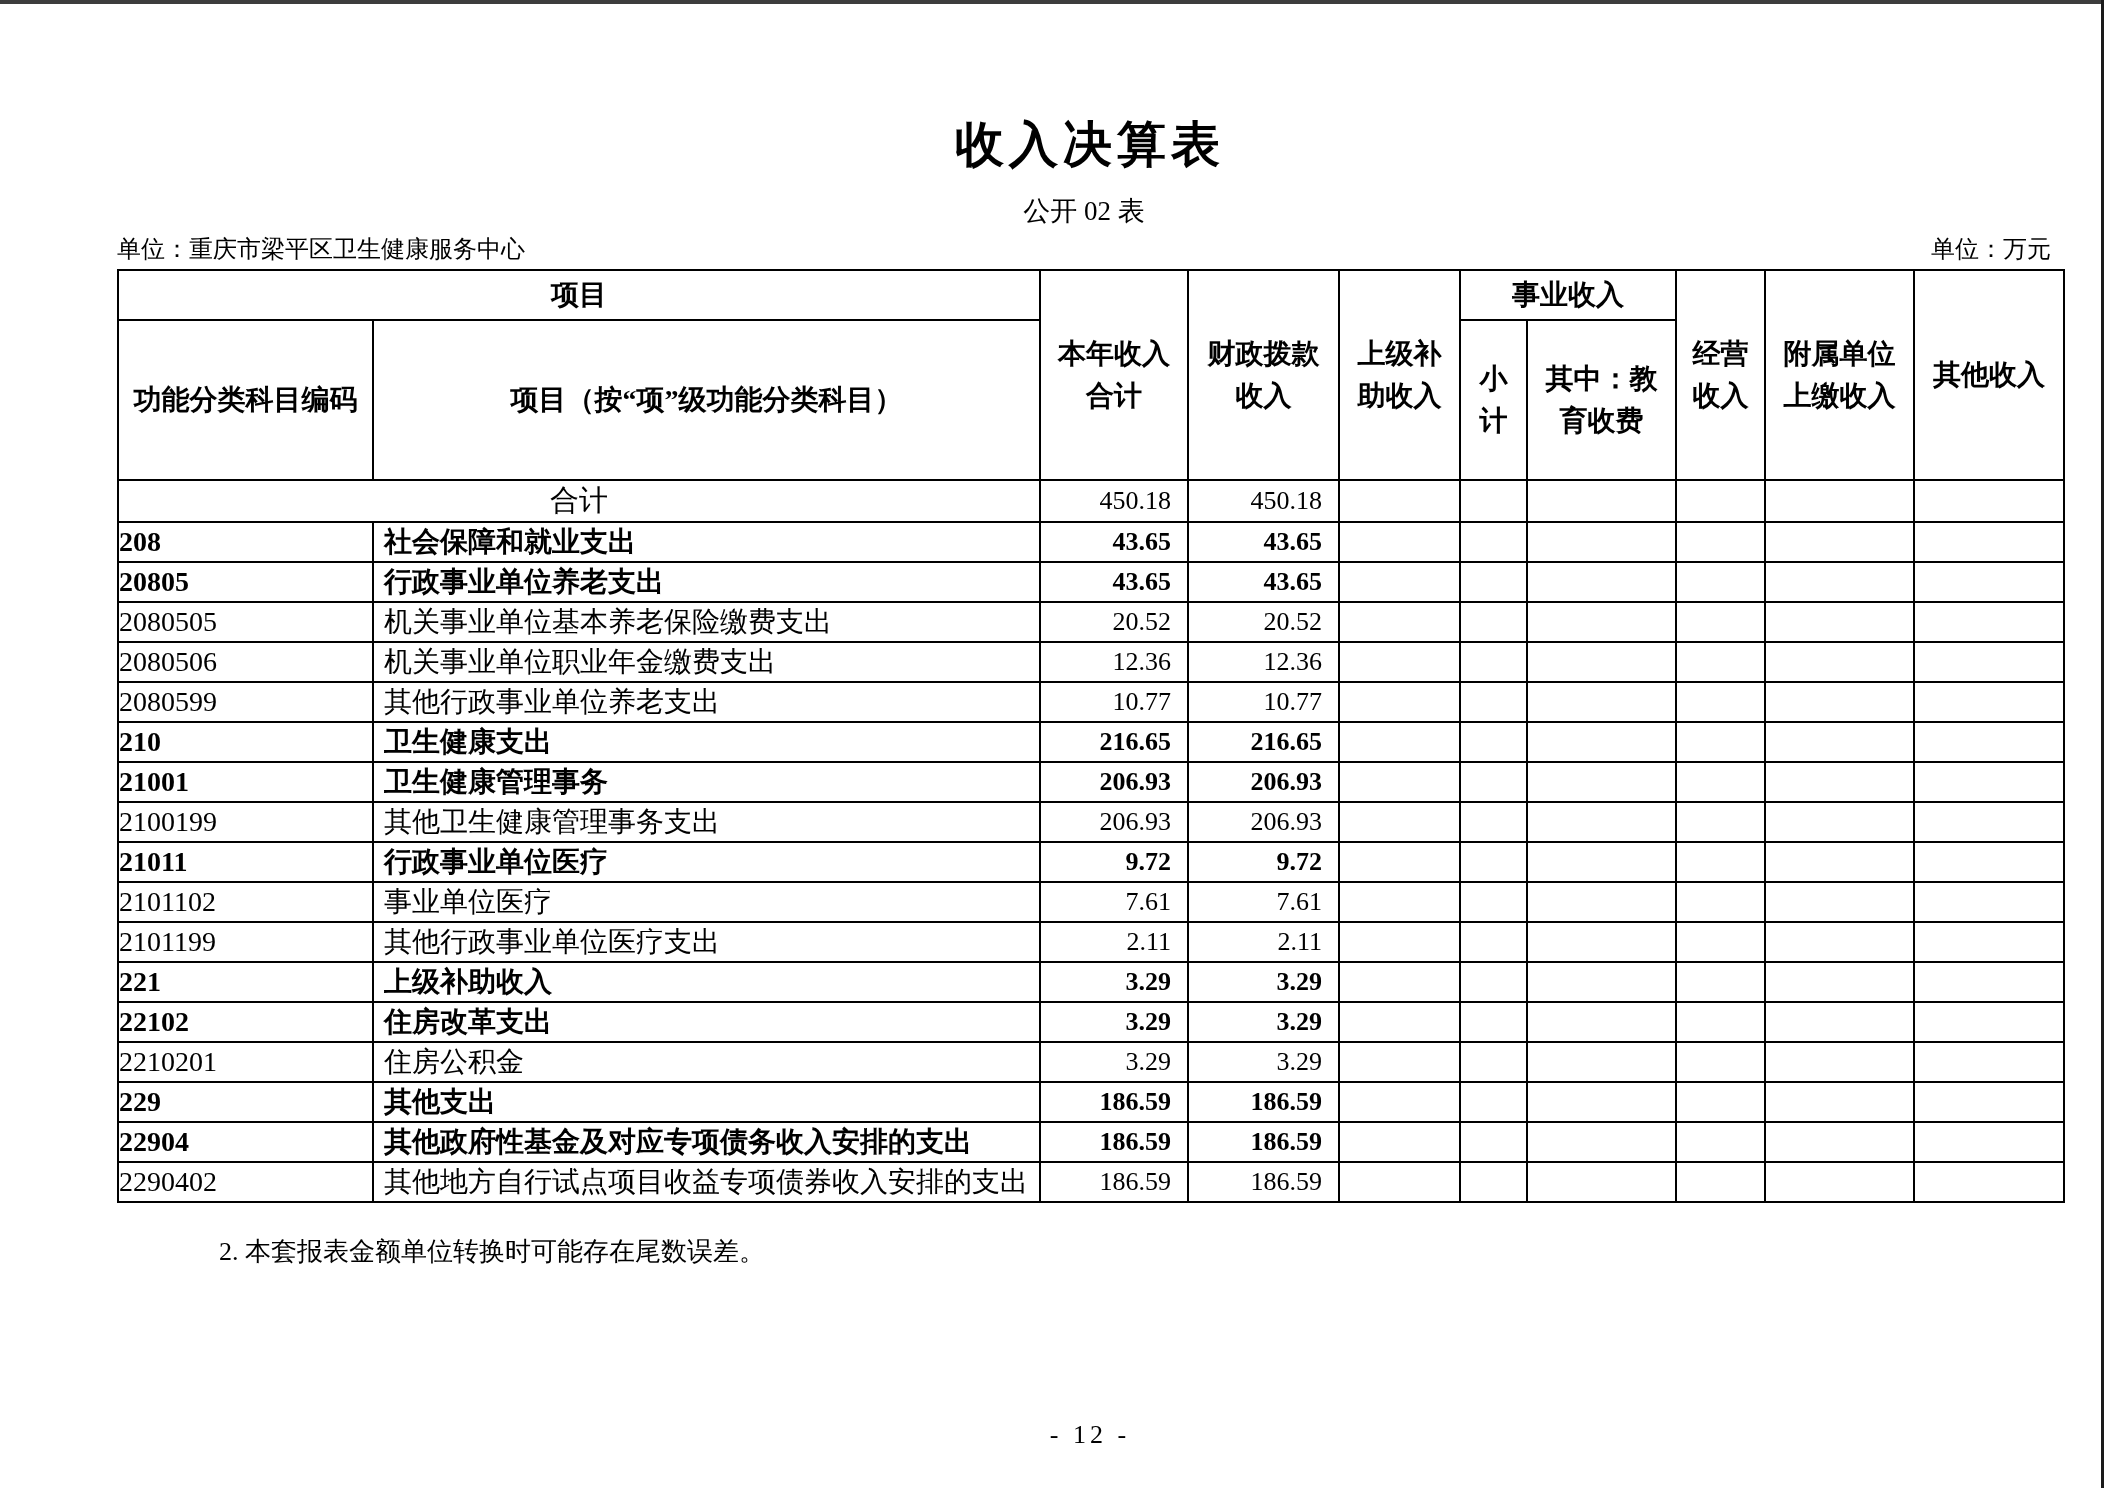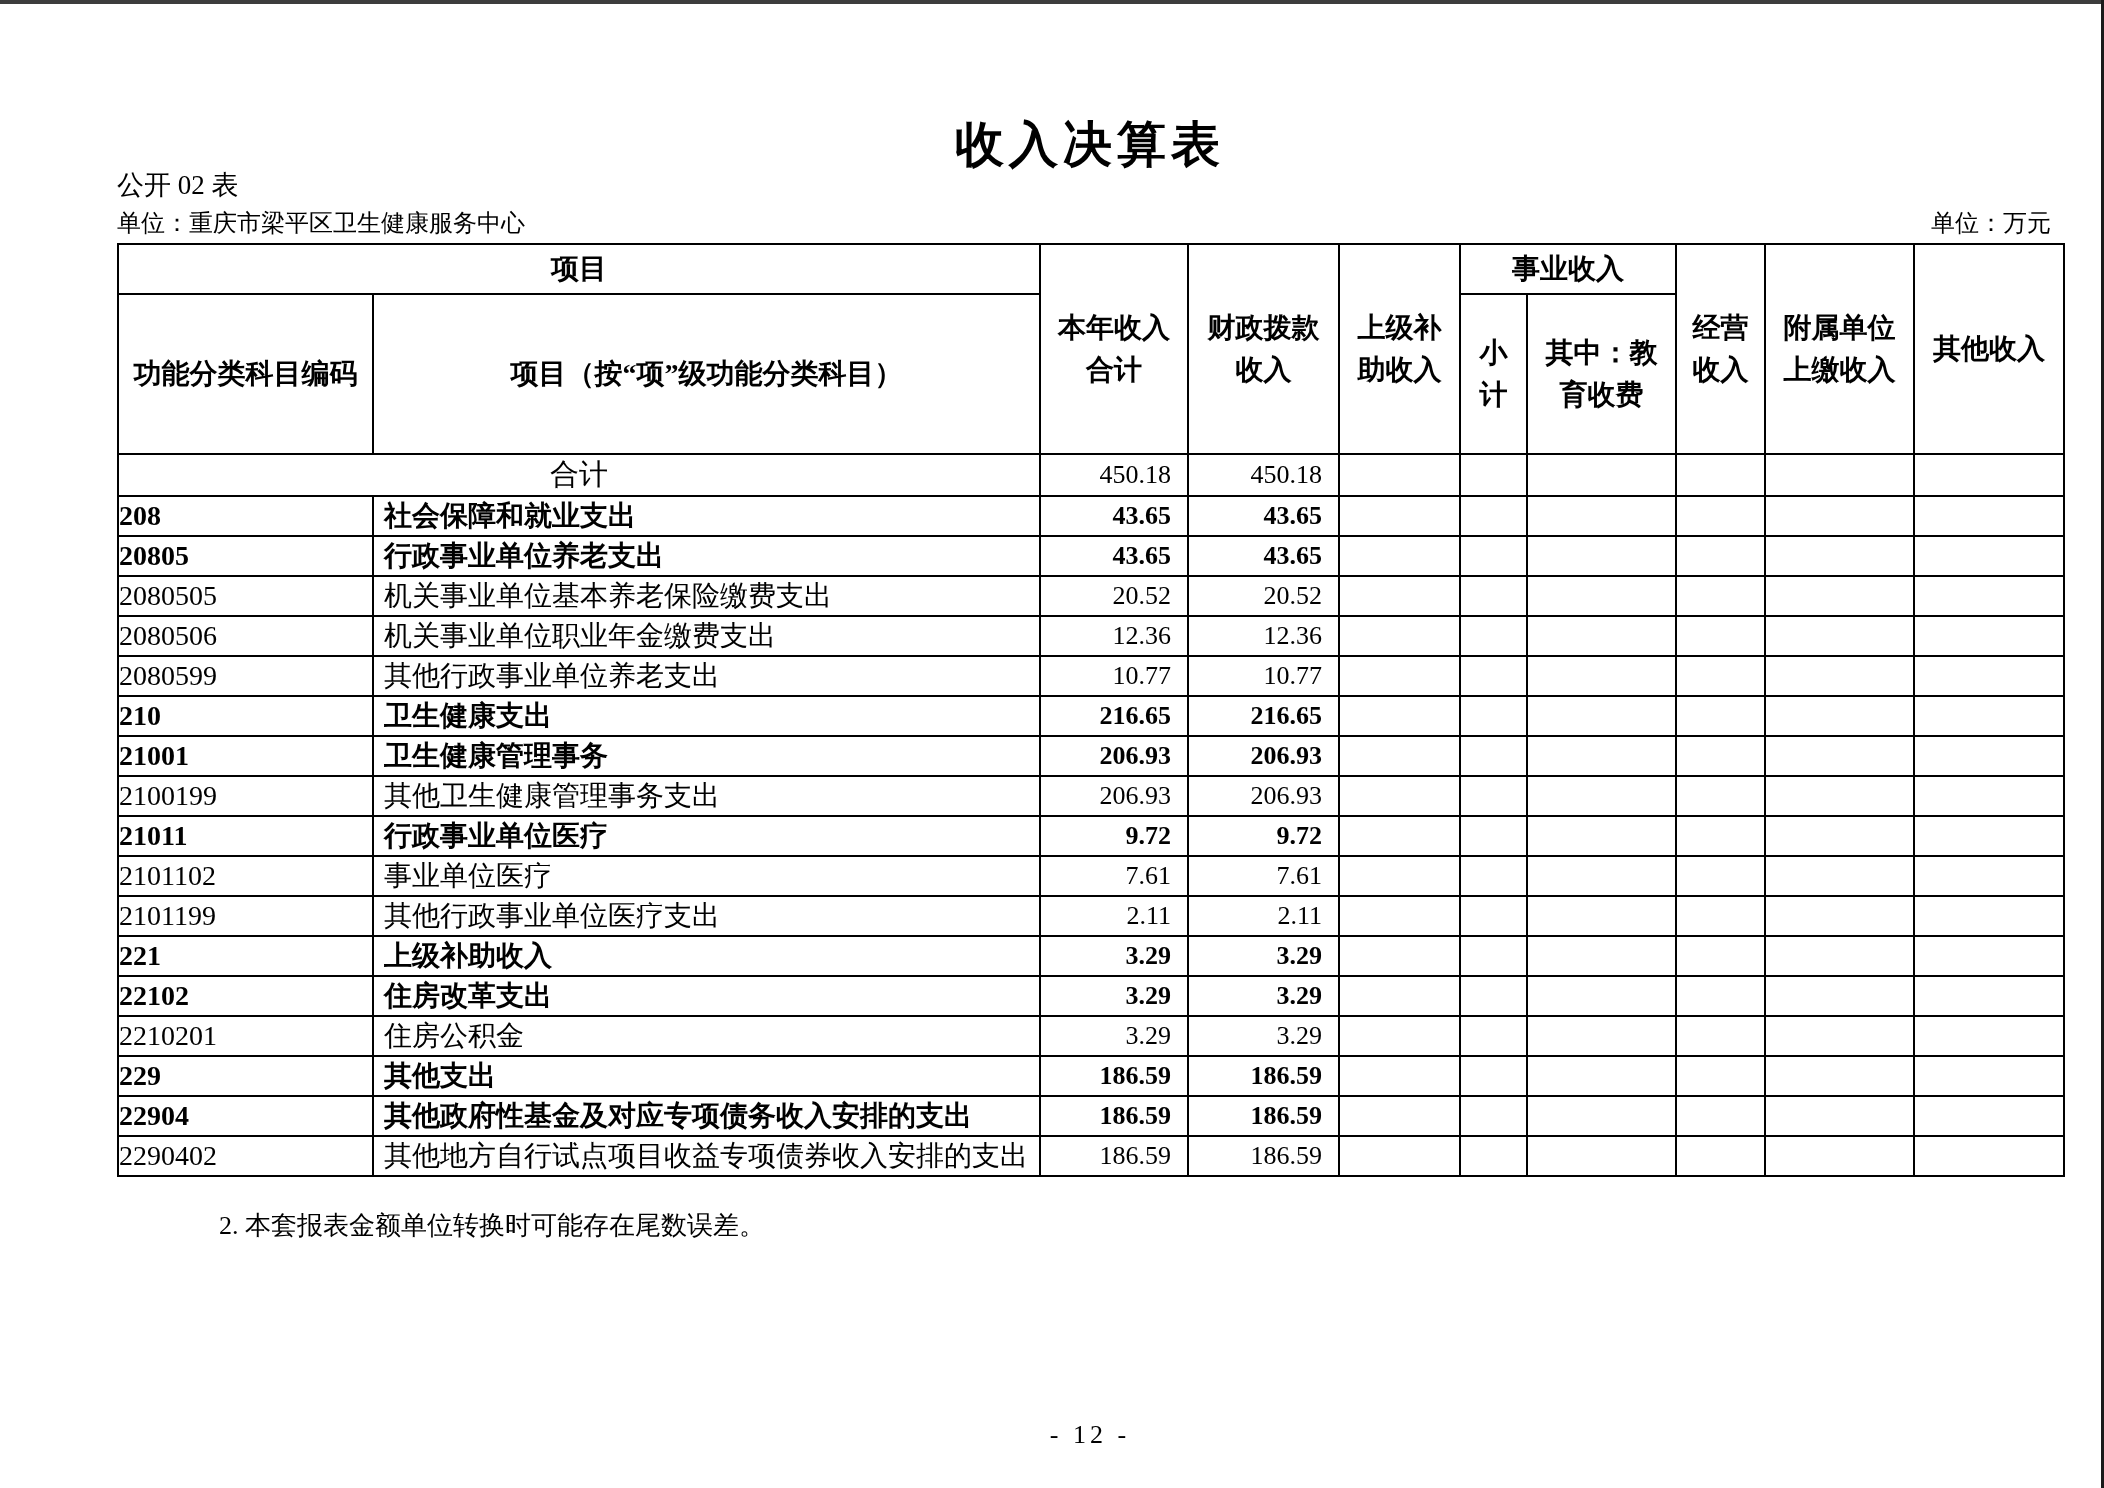--- a/index.html
+++ b/index.html
@@ -35,23 +35,24 @@
   }
   .doc-title {
     margin: 118px 0 0 0;
     text-align: center;
     font-size: 49px;
     font-weight: bold;
     letter-spacing: 5px;
     line-height: 1.1;
   }
   .form-code {
-    text-align: left;
+    text-align: center;
     font-size: 27px;
     line-height: 1;
+    margin-top: 26px;
     padding-right: 12px;
   }
   .unit-row {
     display: flex;
     justify-content: space-between;
     align-items: flex-end;
     font-size: 24px;
     line-height: 1;
     margin-top: 12px;
     margin-bottom: 8px;

